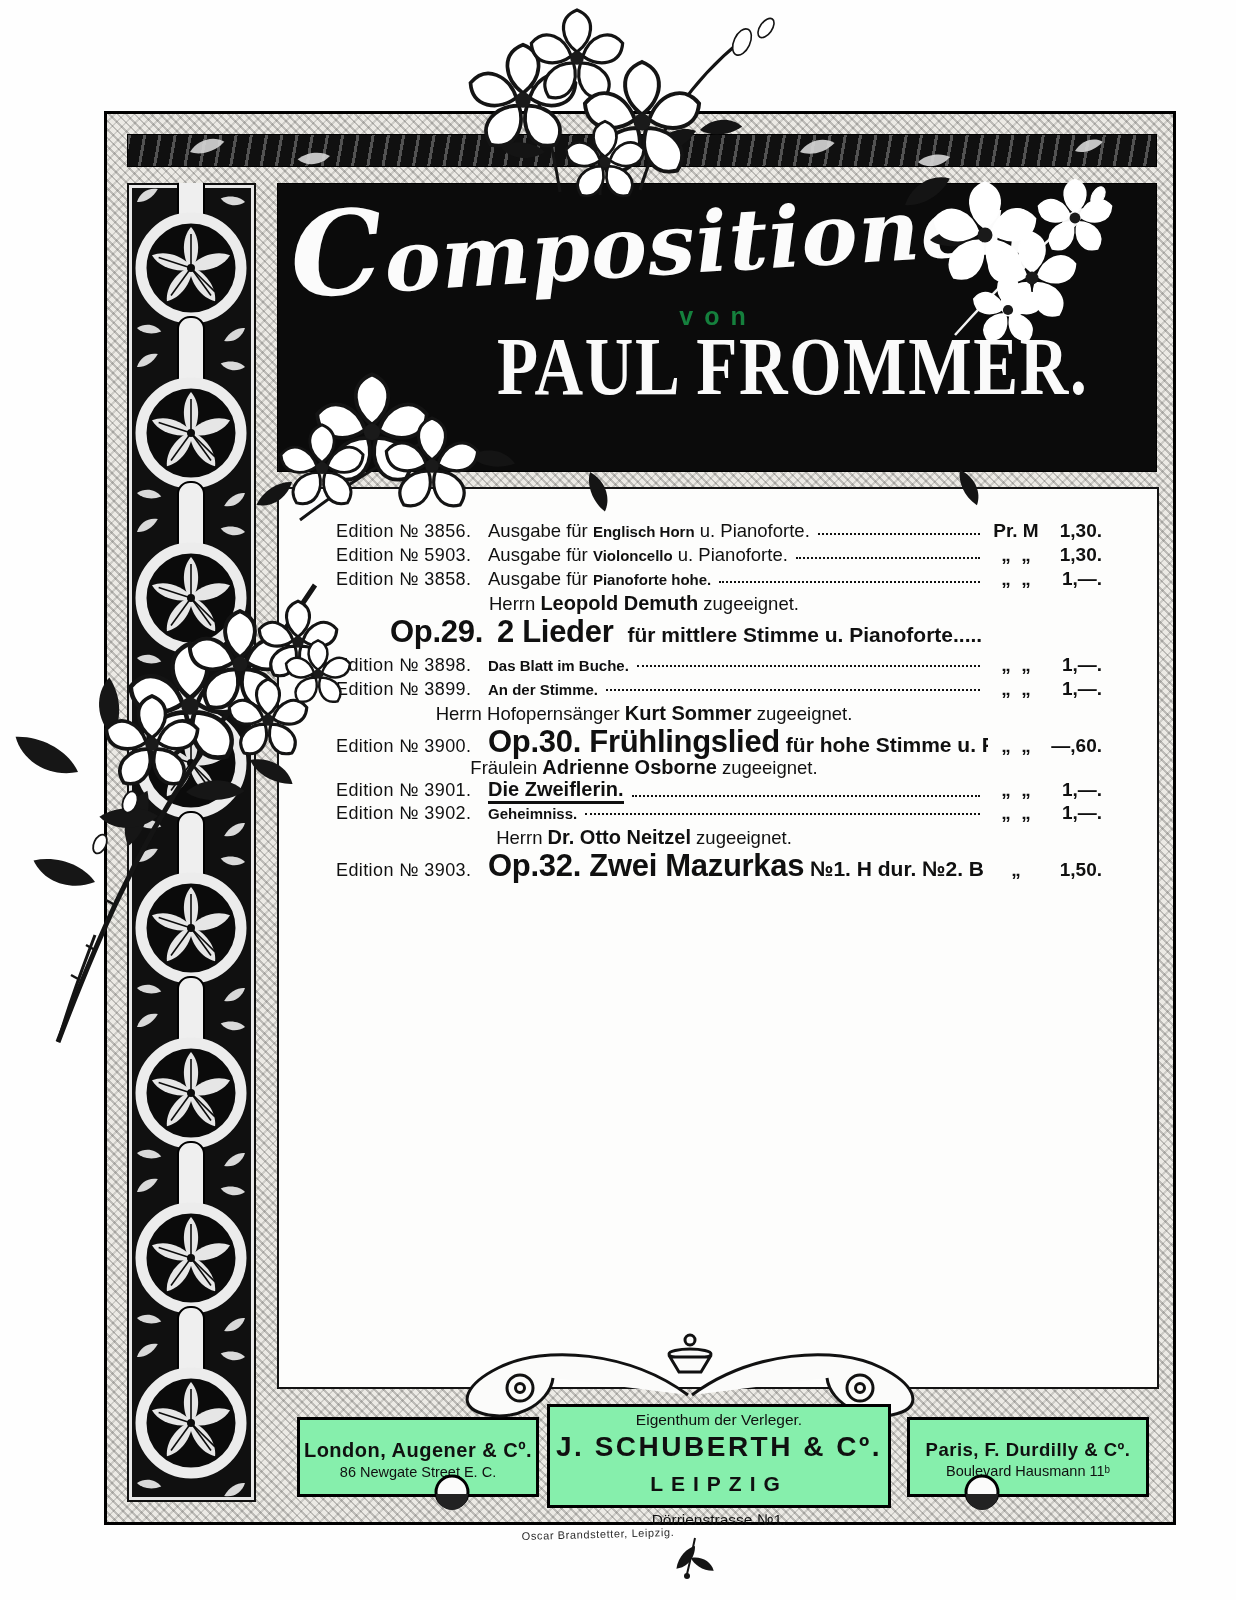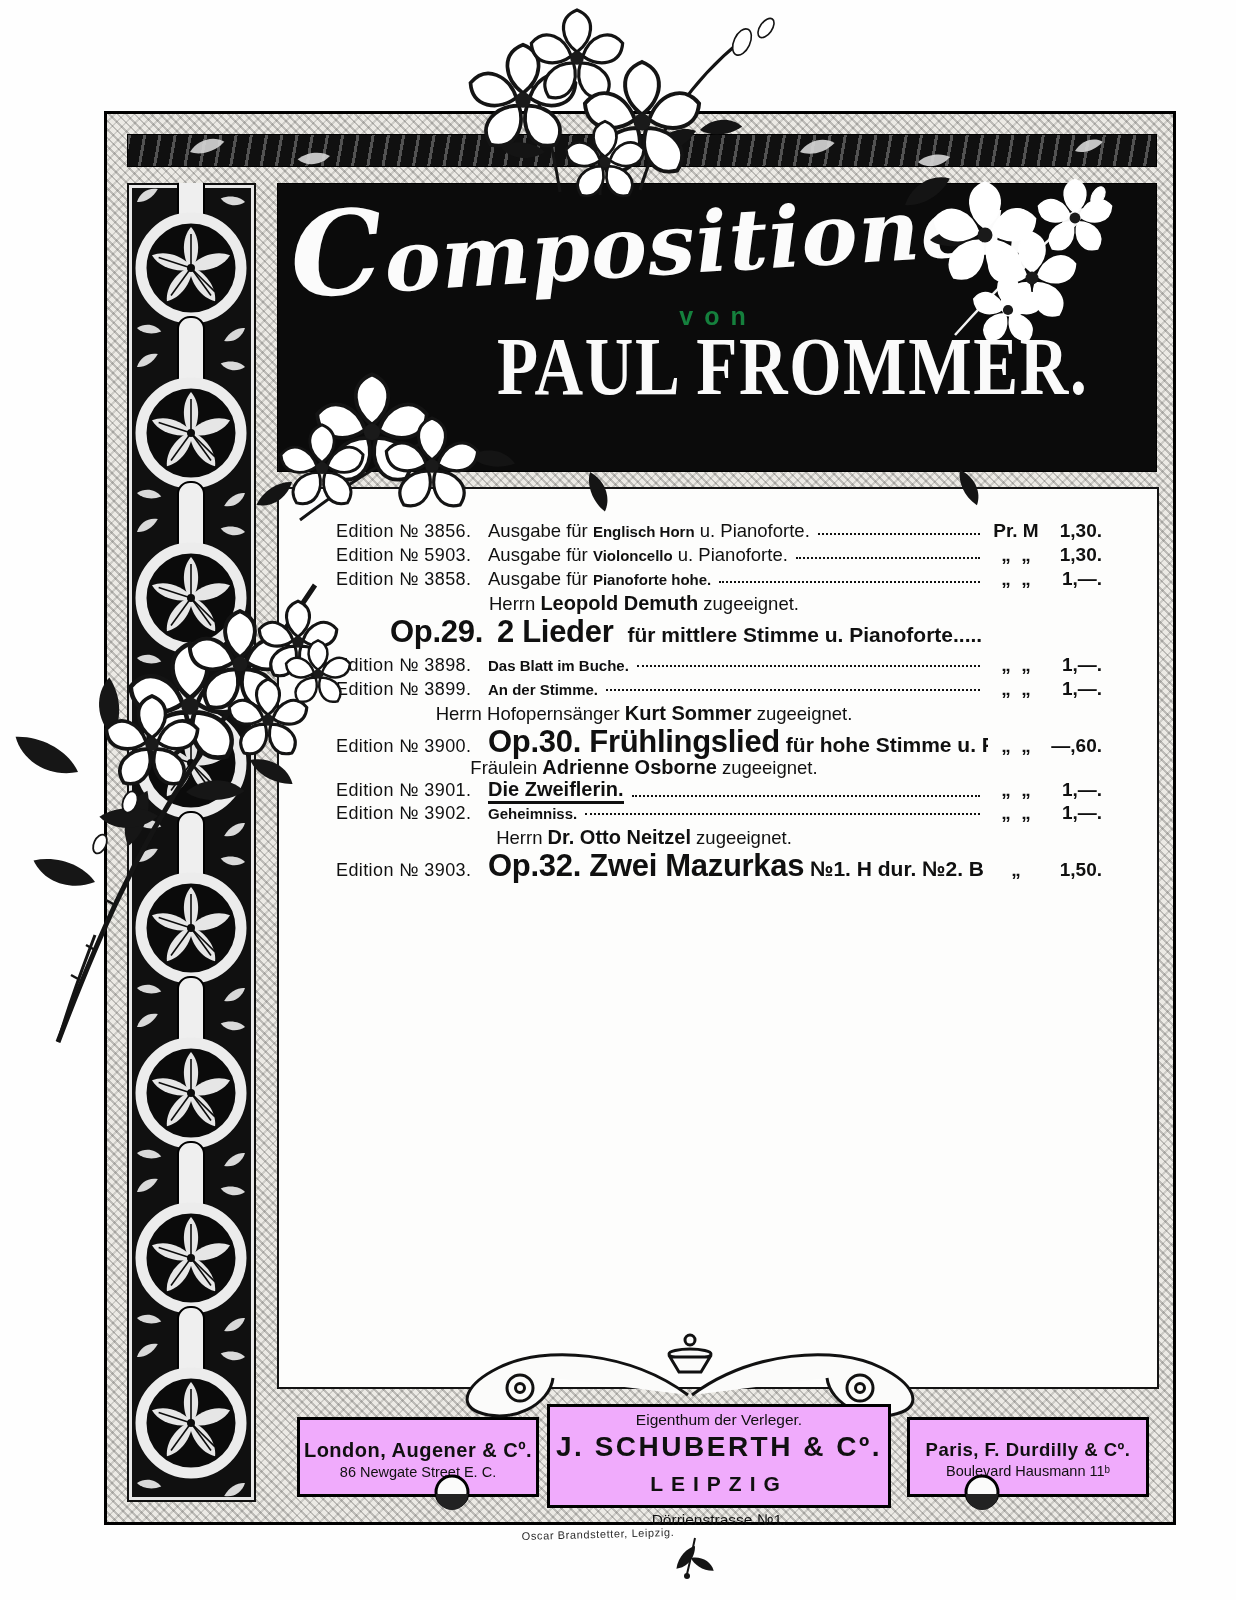--- a/index.html
+++ b/index.html
@@ -44,21 +44,21 @@
   .row.op .seg{margin-right:14px;}
   .row.ded .seg.p{font-size:18.5px;}
   .row.ded .seg.b{font-size:20px;}
   .lab{width:152px;flex:none;font-size:18px;letter-spacing:.4px;}
   .desc{flex:1;display:flex;align-items:baseline;min-width:0;overflow:hidden;}
   .leader{flex:1;min-width:24px;height:5px;border-bottom:2.5px dotted #101010;
     align-self:flex-end;margin:0 8px 7px 8px;}
   .curr{width:56px;flex:none;text-align:center;font-size:19px;font-weight:bold;white-space:pre;}
   .price{width:58px;flex:none;text-align:right;font-size:19px;font-weight:bold;white-space:pre;}
   
-  .pubbox{position:absolute;background:#f0abfc;border:3px solid #000;text-align:center;}
+  .pubbox{position:absolute;background:#86efac;border:3px solid #000;text-align:center;}
   #pub-left{left:297px;top:1417px;width:236px;height:74px;}
   #pub-right{left:907px;top:1417px;width:236px;height:74px;}
   #pub-center{left:547px;top:1404px;width:338px;height:98px;z-index:4;}
   .pub-l1{font-size:20px;font-weight:bold;margin-top:19px;letter-spacing:.5px;}
   .pub-l2{font-size:14.5px;margin-top:2px;}
   .own-note{font-size:15.5px;margin-top:4px;}
   .pub-name{font-size:28px;font-weight:bold;letter-spacing:2.5px;margin-top:2px;}
   .pub-city{font-size:21px;font-weight:bold;letter-spacing:8px;margin-top:9px;}
   .pub-street{font-size:15.5px;margin-top:15px;}
   #printer{left:468px;top:1528px;width:260px;text-align:center;font-size:11px;color:#2b2b2b;

